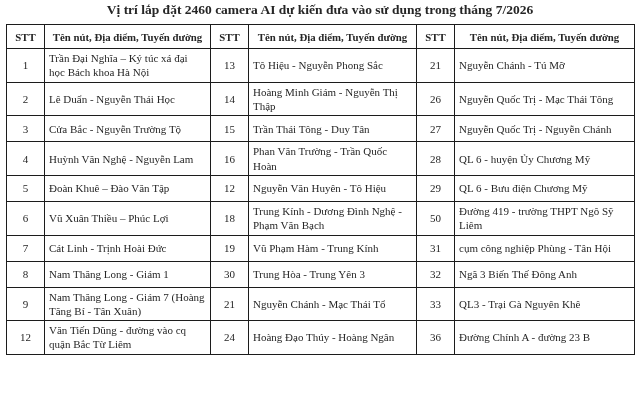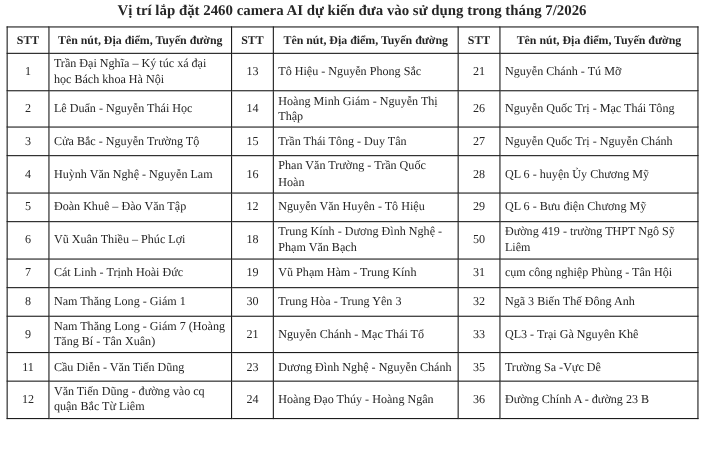--- a/index.html
+++ b/index.html
@@ -158,28 +158,20 @@
         </tr>
         <tr>
           <td class="stt">9</td>
           <td class="loc">Nam Thăng Long - Giám 7 (Hoàng Tăng Bí - Tân Xuân)</td>
           <td class="stt">21</td>
           <td class="loc">Nguyễn Chánh - Mạc Thái Tổ</td>
           <td class="stt">33</td>
           <td class="loc">QL3 - Trại Gà Nguyên Khê</td>
         </tr>
         <tr>
-          <td class="stt">11</td>
-          <td class="loc">Cầu Diễn - Văn Tiến Dũng</td>
-          <td class="stt">23</td>
-          <td class="loc">Dương Đình Nghệ - Nguyễn Chánh</td>
-          <td class="stt">35</td>
-          <td class="loc">Trường Sa -Vực Dê</td>
-        </tr>
-        <tr>
           <td class="stt">12</td>
           <td class="loc">Văn Tiến Dũng - đường vào cq quận Bắc Từ Liêm</td>
           <td class="stt">24</td>
           <td class="loc">Hoàng Đạo Thúy - Hoàng Ngân</td>
           <td class="stt">36</td>
           <td class="loc">Đường Chính A - đường 23 B</td>
         </tr>
       </tbody>
   </table>
 </div>

